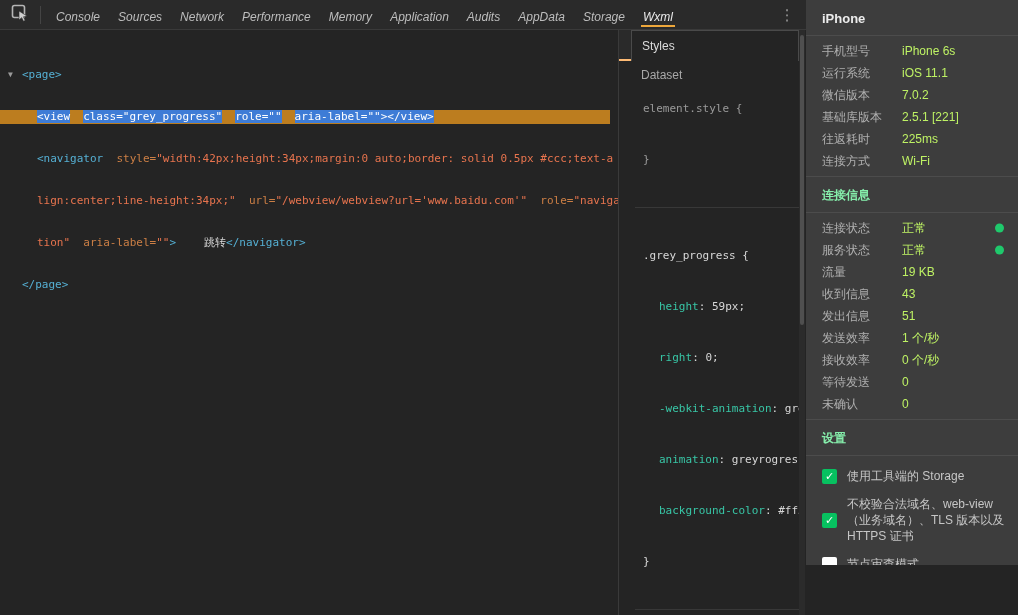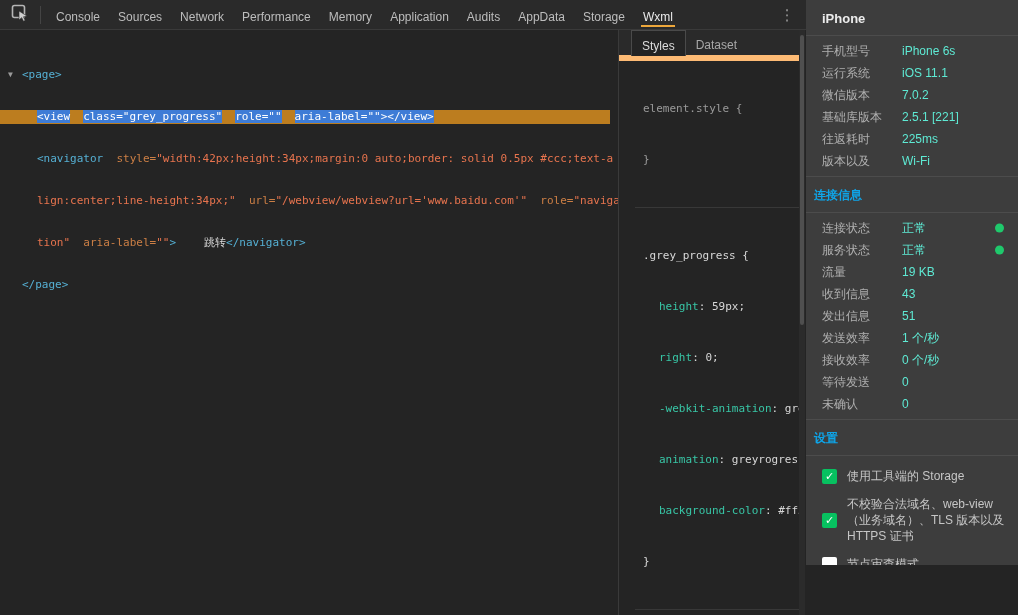--- a/index.html
+++ b/index.html
@@ -9,21 +9,21 @@
     background:#242424; font-family:"Liberation Sans", sans-serif;
   }
   
   .devtools { position:absolute; left:0; top:0; width:806px; height:615px; }
   .toolbar {
     position:relative; height:30px; background:#2a2a2a;
     border-bottom:1px solid #3a3a3a; display:flex; align-items:center;
   }
   .inspect-btn { width:40px; height:30px; display:flex; align-items:center; justify-content:center; cursor:pointer; }
   .tb-sep { width:1px; height:18px; background:#444; }
-  .tabs { display:flex; align-items:stretch; height:24px; margin-left:6px; }
+  .tabs { display:flex; align-items:stretch; height:24px; margin-left:6px;font-style:italic; }
   .tab {
     position:relative; padding:0 9px; line-height:29px; font-size:12px;
     color:#bdbdbd; cursor:pointer; white-space:nowrap;
   }
   .tab.active { color:#eaeaea; }
   .tab.active::after {
     content:""; position:absolute; left:7px; right:7px; bottom:0; height:2px; background:#eda73b;
   }
   .kebab {
     margin-left:auto; margin-right:10px; width:18px; height:22px;
@@ -47,22 +47,22 @@
   .code-line.selected .selseg { background:#3e7cd6; }
   .code-line.selected .selseg + .selseg { margin-left:13px; }
   .tk-arrow { color:#9a9a9a; display:inline-block; width:14px; font-size:8px; vertical-align:middle; }
   .tk-tag  { color:#55b0d4; }
   .tk-name { color:#cc7f45; }
   .tk-val  { color:#e8744e; }
   .tk-text { color:#d8d8d8;margin-left:28px; }
   
   .styles-panel { width:180px; display:flex; flex-direction:column; background:#242424; }
   .styles-tabbar {
-    height:31px; background:#2a2a2a; border-bottom:6px solid #fdba74;
-    display:flex; align-items:stretch; padding-left:12px;
+    height:31px; background:#2a2a2a; border-bottom:2px solid #fdba74;
+    display:flex; align-items:stretch; padding-left:12px;flex-direction:column;
   }
   .stab {
     padding:0 10px; font-size:12px; line-height:30px; color:#a8a8a8; cursor:pointer; white-space:nowrap;
   }
   .stab.active {
     background:#242424; color:#dcdcdc; border:1px solid #4a4a4a; border-bottom:none;
     margin-bottom:-1px;
   }
   .styles-content { flex:1; overflow:hidden; font:11px/17px "DejaVu Sans Mono", monospace; color:#d8d8d8; }
   .rule { padding:5px 2px 5px 8px; border-bottom:1px solid #383838; white-space:pre;margin-left:16px; }
@@ -71,26 +71,26 @@
   .muted { color:#9a9a9a; }
   
   .vscroll { width:6px; background:#2b2b2b; position:relative; }
   .vscroll .thumb { position:absolute; left:1px; top:5px; width:4px; height:290px; background:#4f4f4f; border-radius:2px; }
   
   .device-panel {
     position:absolute; left:806px; top:0; width:212px; height:565px;
     background:#3d3d3d; color:#c9c9c9; font-size:12px; overflow:hidden;
   }
   .dp-header { padding:11px 16px 9px; color:#ececec; font-weight:bold; font-size:13px; }
-  .dp-subheader { padding:10px 8px 8px; color:#0ea5e9; font-weight:bold; font-size:12px; }
+  .dp-subheader { padding:10px 16px 8px; color:#86efac; font-weight:bold; font-size:12px; }
   .dp-divider { height:1px; background:#4c4c4c; }
   .dp-rows { padding:4px 0; }
   .dp-row { position:relative; display:flex; align-items:center; height:22px; padding:0 16px; }
   .dp-label { width:80px; flex-shrink:0; color:#b0b0b0; }
-  .dp-value { color:#5eead4; }
+  .dp-value { color:#bef264; }
   .status-dot {
     position:absolute; right:14px; top:50%; transform:translateY(-50%);
     width:9px; height:9px; border-radius:50%; background:#1fc96c;
   }
   .chk-rows { padding:6px 0 8px; }
   .chk-row { display:flex; align-items:center; gap:10px; padding:6px 12px 6px 16px; }
   .checkbox {
     width:15px; height:15px; border-radius:2px; background:#07c160; color:#fff;
     font-size:11px; line-height:15px; text-align:center; flex-shrink:0; cursor:pointer;
   }
@@ -197,21 +197,21 @@
         </div>
       <div class="dp-row">
           <span class="dp-label">基础库版本</span>
           <span class="dp-value">2.5.1 [221]</span>
         </div>
       <div class="dp-row">
           <span class="dp-label">往返耗时</span>
           <span class="dp-value">225ms</span>
         </div>
       <div class="dp-row">
-          <span class="dp-label">版本以及</span>
+          <span class="dp-label">连接方式</span>
           <span class="dp-value">Wi-Fi</span>
         </div>
     </div>
 
     <div class="dp-divider"></div>
     <div class="dp-subheader">连接信息</div>
     <div class="dp-divider"></div>
 
     <div class="dp-rows">
       <div class="dp-row">

